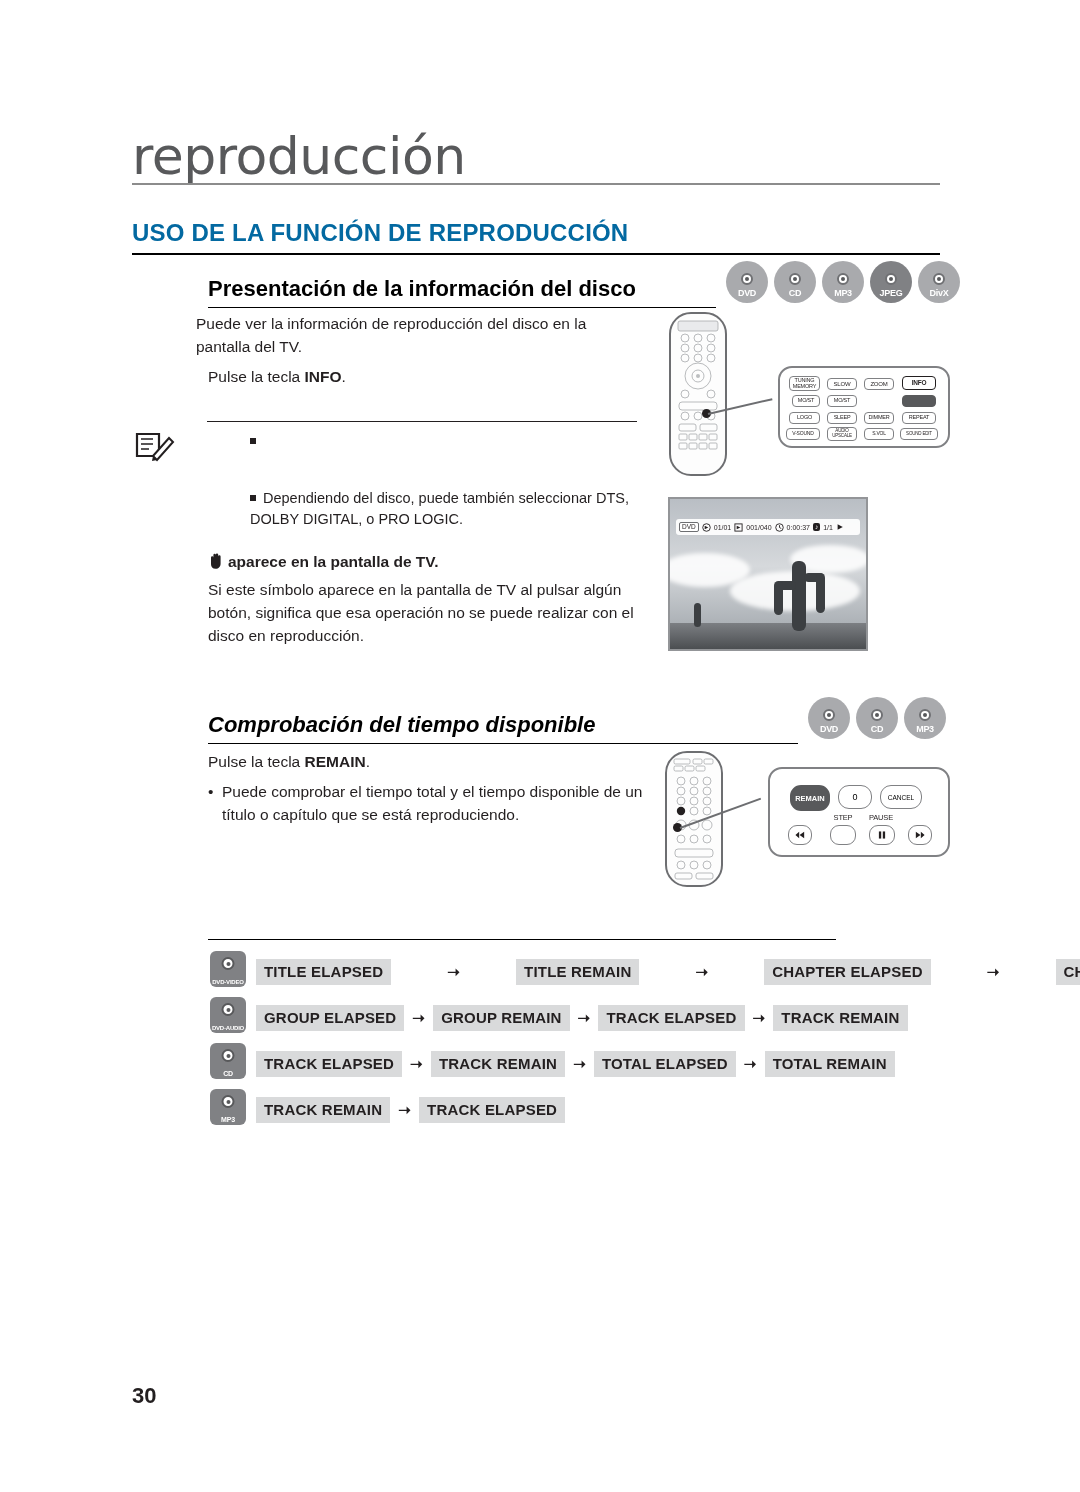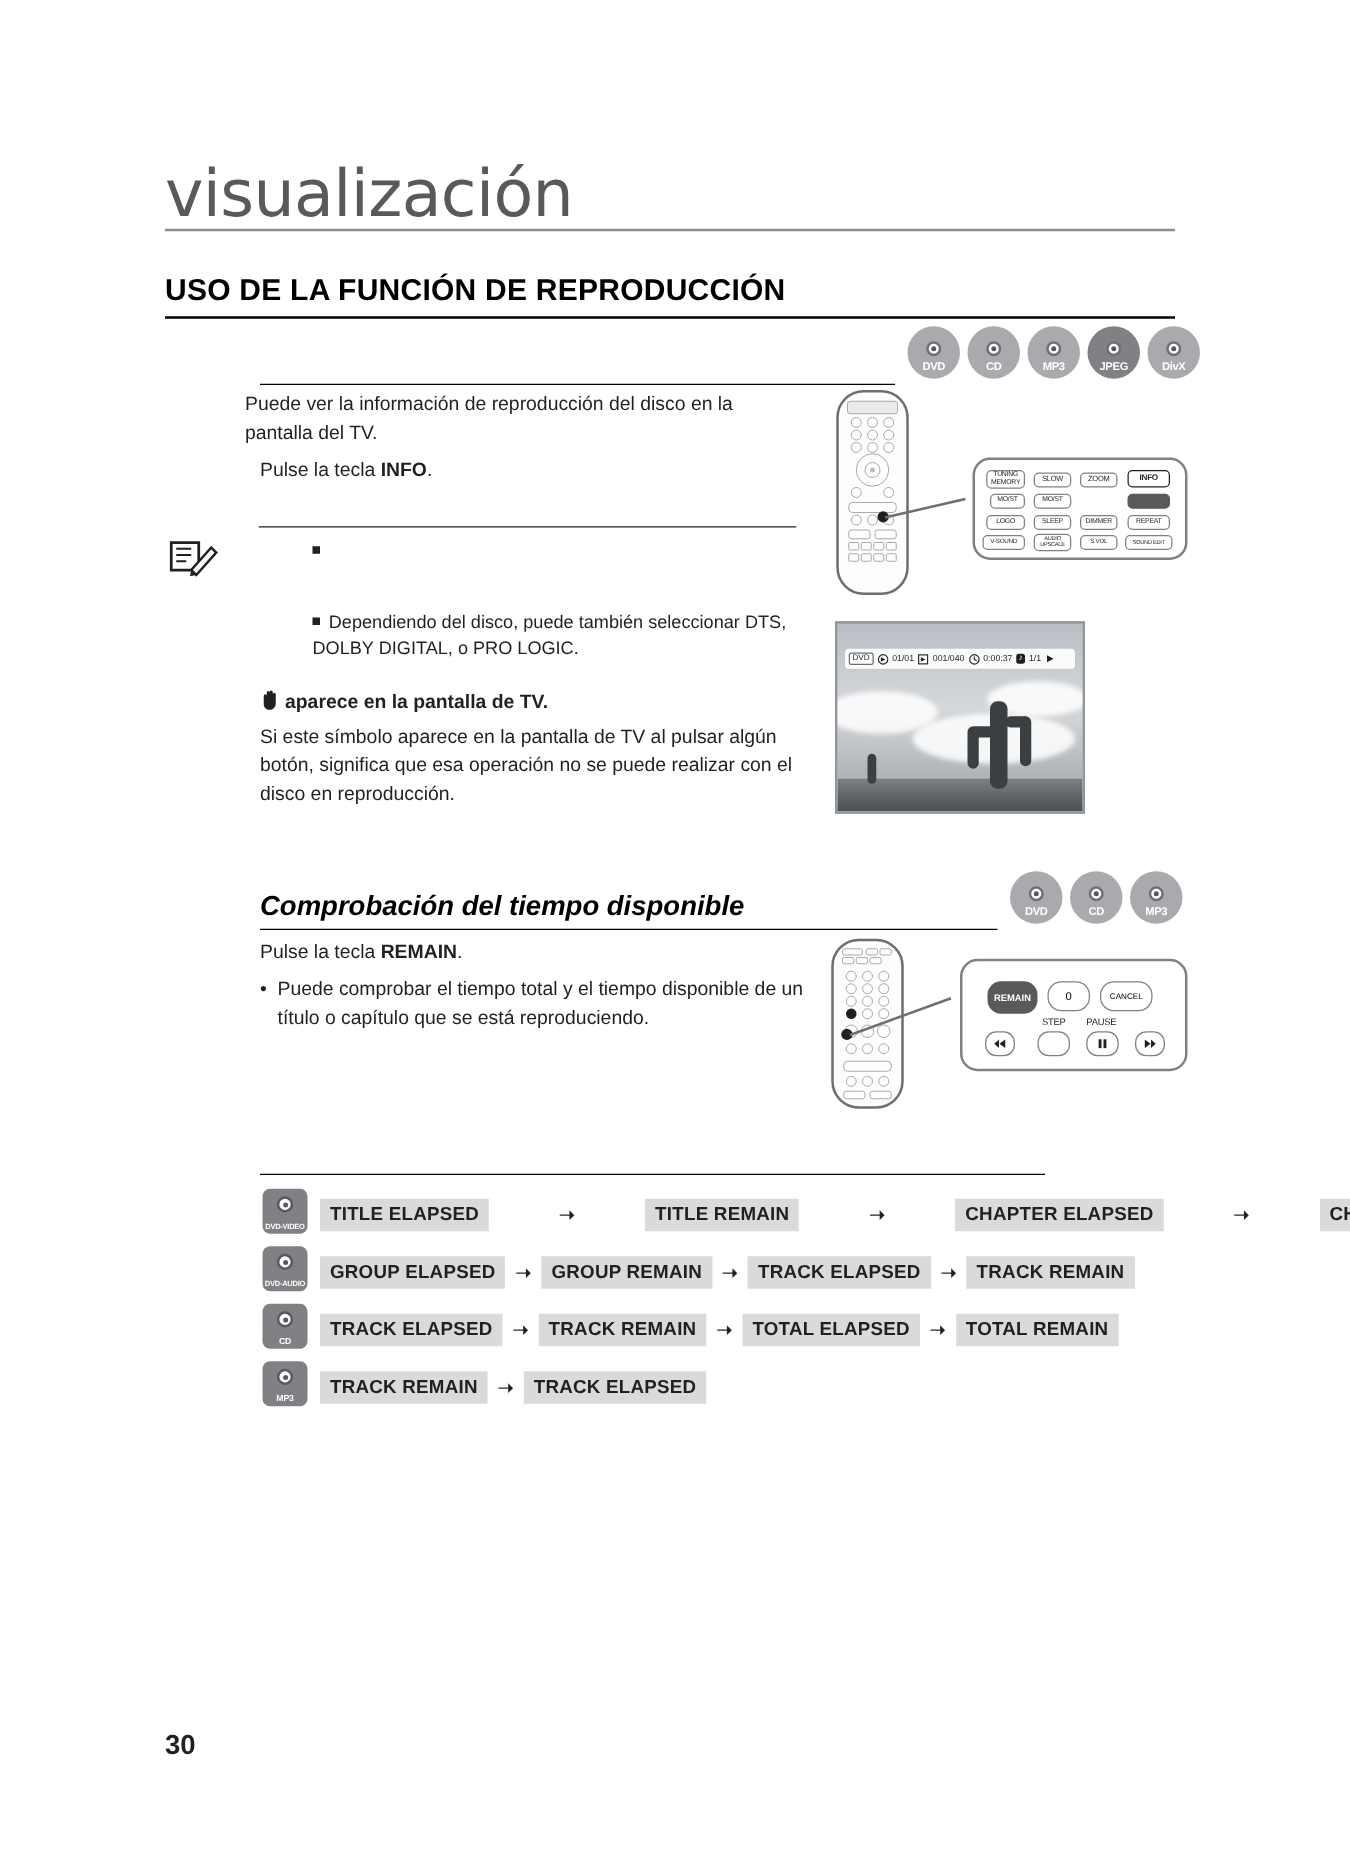--- a/index.html
+++ b/index.html
@@ -41,21 +41,21 @@
     height: 2px;
     background: #8c8c8c;
   }
   .section-title {
     position: absolute;
     left: 132px;
     top: 219px;
     font-size: 24px;
     font-weight: bold;
     letter-spacing: 0.2px;
-    color: #000000;
+    color: #0369a1;
   }
   .section-rule {
     position: absolute;
     left: 132px;
     top: 253px;
     width: 808px;
     height: 2px;
     background: #000;
   }
 
@@ -350,25 +350,26 @@
     width: 16px; height: 18px;
     vertical-align: -3px;
     margin-right: 4px;
   }
 </style>
 </head>
 <body>
 
 <div class="page">
 
-  <div class="chapter-title">visualización</div>
+  <div class="chapter-title">reproducción</div>
   <div class="header-rule"></div>
   <div class="section-title">USO DE LA FUNCIÓN DE REPRODUCCIÓN</div>
   <div class="section-rule"></div>
 
+  <div class="sub-head" style="left:208px; top:276px;">Presentación de la información del disco</div>
   <div class="sub-rule" style="left:208px; top:307px; width:508px;"></div>
 
   <div class="badge-row" style="left:726px; top:261px;">
     <div class="disc-badge">
       <div class="hole"></div>
       <div class="lbl">DVD</div>
     </div>
     <div class="disc-badge">
       <div class="hole"></div>
       <div class="lbl">CD</div>

